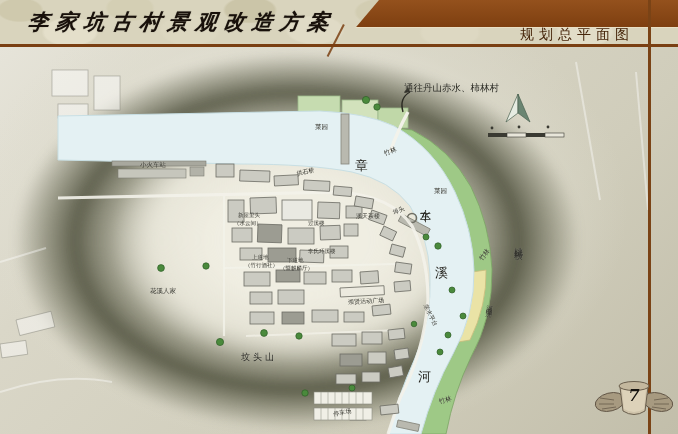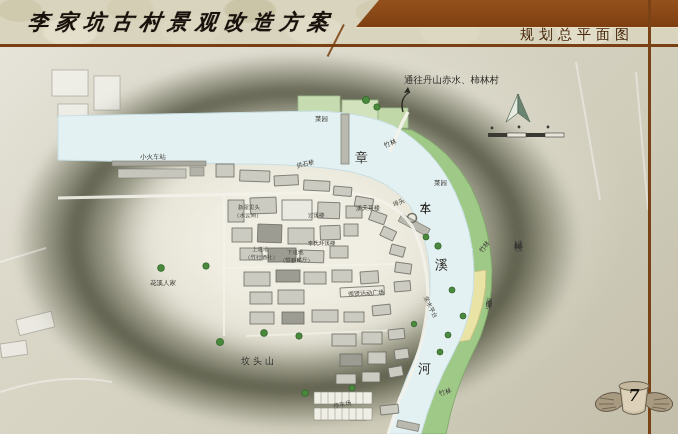--- a/index.html
+++ b/index.html
@@ -42,21 +42,21 @@
   
   #blob-ring{position:absolute;left:14px;top:52px;width:566px;height:378px;border-radius:48% 52% 50% 50%;
     background:radial-gradient(closest-side, rgba(90,92,70,0) 50%, rgba(74,76,54,.55) 66%, rgba(64,66,46,.82) 78%, rgba(80,82,60,.5) 88%, rgba(90,92,70,0) 100%);
     filter:blur(5px);z-index:2;}
   #blob-inner{position:absolute;left:70px;top:90px;width:450px;height:300px;border-radius:50%;
     background:radial-gradient(closest-side, rgba(240,238,226,.95) 35%, rgba(230,228,214,.75) 62%, rgba(210,208,190,.25) 82%, transparent 100%);
     filter:blur(4px);z-index:3;}
   
   #map-art{position:absolute;left:0;top:0;width:678px;height:434px;z-index:10;}
   
-  #map-labels{position:absolute;left:0;top:0;width:678px;height:388px;z-index:20;}
+  #map-labels{position:absolute;left:0;top:8px;width:678px;height:388px;z-index:20;}
   .map-label{position:absolute;color:#2e2e26;white-space:nowrap;line-height:1.05;
     transform-origin:left top;text-shadow:0 0 1px rgba(255,255,255,.35);}
   .map-label.serif{font-family:"DejaVu Serif",serif;}
   
   #emblem{position:absolute;left:594px;top:371px;width:80px;height:58px;z-index:50;}
   #page-number{position:absolute;left:622px;top:386px;width:24px;text-align:center;z-index:51;
     font-family:"DejaVu Serif",serif;font-style:italic;font-weight:bold;font-size:16px;color:#14120e;}
 </style>
 </head>
 <body>
@@ -235,21 +235,21 @@
       <div class="map-label" style="left: 245px; top: 255px; font-size: 5.5px;">（竹行酒社）</div>
       <div class="map-label" style="left: 287px; top: 250px; font-size: 5.5px;">下道地</div>
       <div class="map-label" style="left: 280px; top: 258px; font-size: 5.5px;">（暨麒麟厅）</div>
       <div class="map-label" style="left: 150px; top: 280px; font-size: 6.5px;">花溪人家</div>
       <div class="map-label serif" style="left: 435px; top: 258px; font-size: 13px; color: rgb(30, 30, 24);">溪</div>
       <div class="map-label" style="left: 478px; top: 250px; font-size: 6.5px; transform: rotate(-52deg);">竹林</div>
       <div class="map-label serif" style="left: 513px; top: 232px; font-size: 9px; color: rgb(48, 48, 42); writing-mode: vertical-rl; letter-spacing: 2px;">桃树横</div>
       <div class="map-label" style="left: 348px; top: 291px; font-size: 6px; transform: rotate(-3deg);">崇贤活动广场</div>
       <div class="map-label" style="left: 428px; top: 295px; font-size: 6px; transform: rotate(64deg);">亲水平台</div>
       <div class="map-label" style="left: 487px; top: 291px; font-size: 6.5px; writing-mode: vertical-rl; letter-spacing: 2px; transform: rotate(8deg);">河滩绿洲</div>
-      <div class="map-label serif" style="left: 241px; top: 345px; font-size: 9px; color: rgb(38, 38, 32); letter-spacing: 3px; margin-top: 12px;">坟头山</div>
+      <div class="map-label serif" style="left: 241px; top: 345px; font-size: 9px; color: rgb(38, 38, 32); letter-spacing: 3px;">坟头山</div>
       <div class="map-label serif" style="left: 418px; top: 362px; font-size: 13px; color: rgb(30, 30, 24);">河</div>
       <div class="map-label" style="left: 438px; top: 391px; font-size: 6.5px; transform: rotate(-16deg);">竹林</div>
       <div class="map-label" style="left: 333px; top: 403px; font-size: 6px; transform: rotate(-10deg);">停车场</div>
     </div>
 
   <div id="header">
     <div id="brown-block"></div>
     <div id="main-title">李家坑古村景观改造方案</div>
     <div id="section-title">规划总平面图</div>
   </div>

